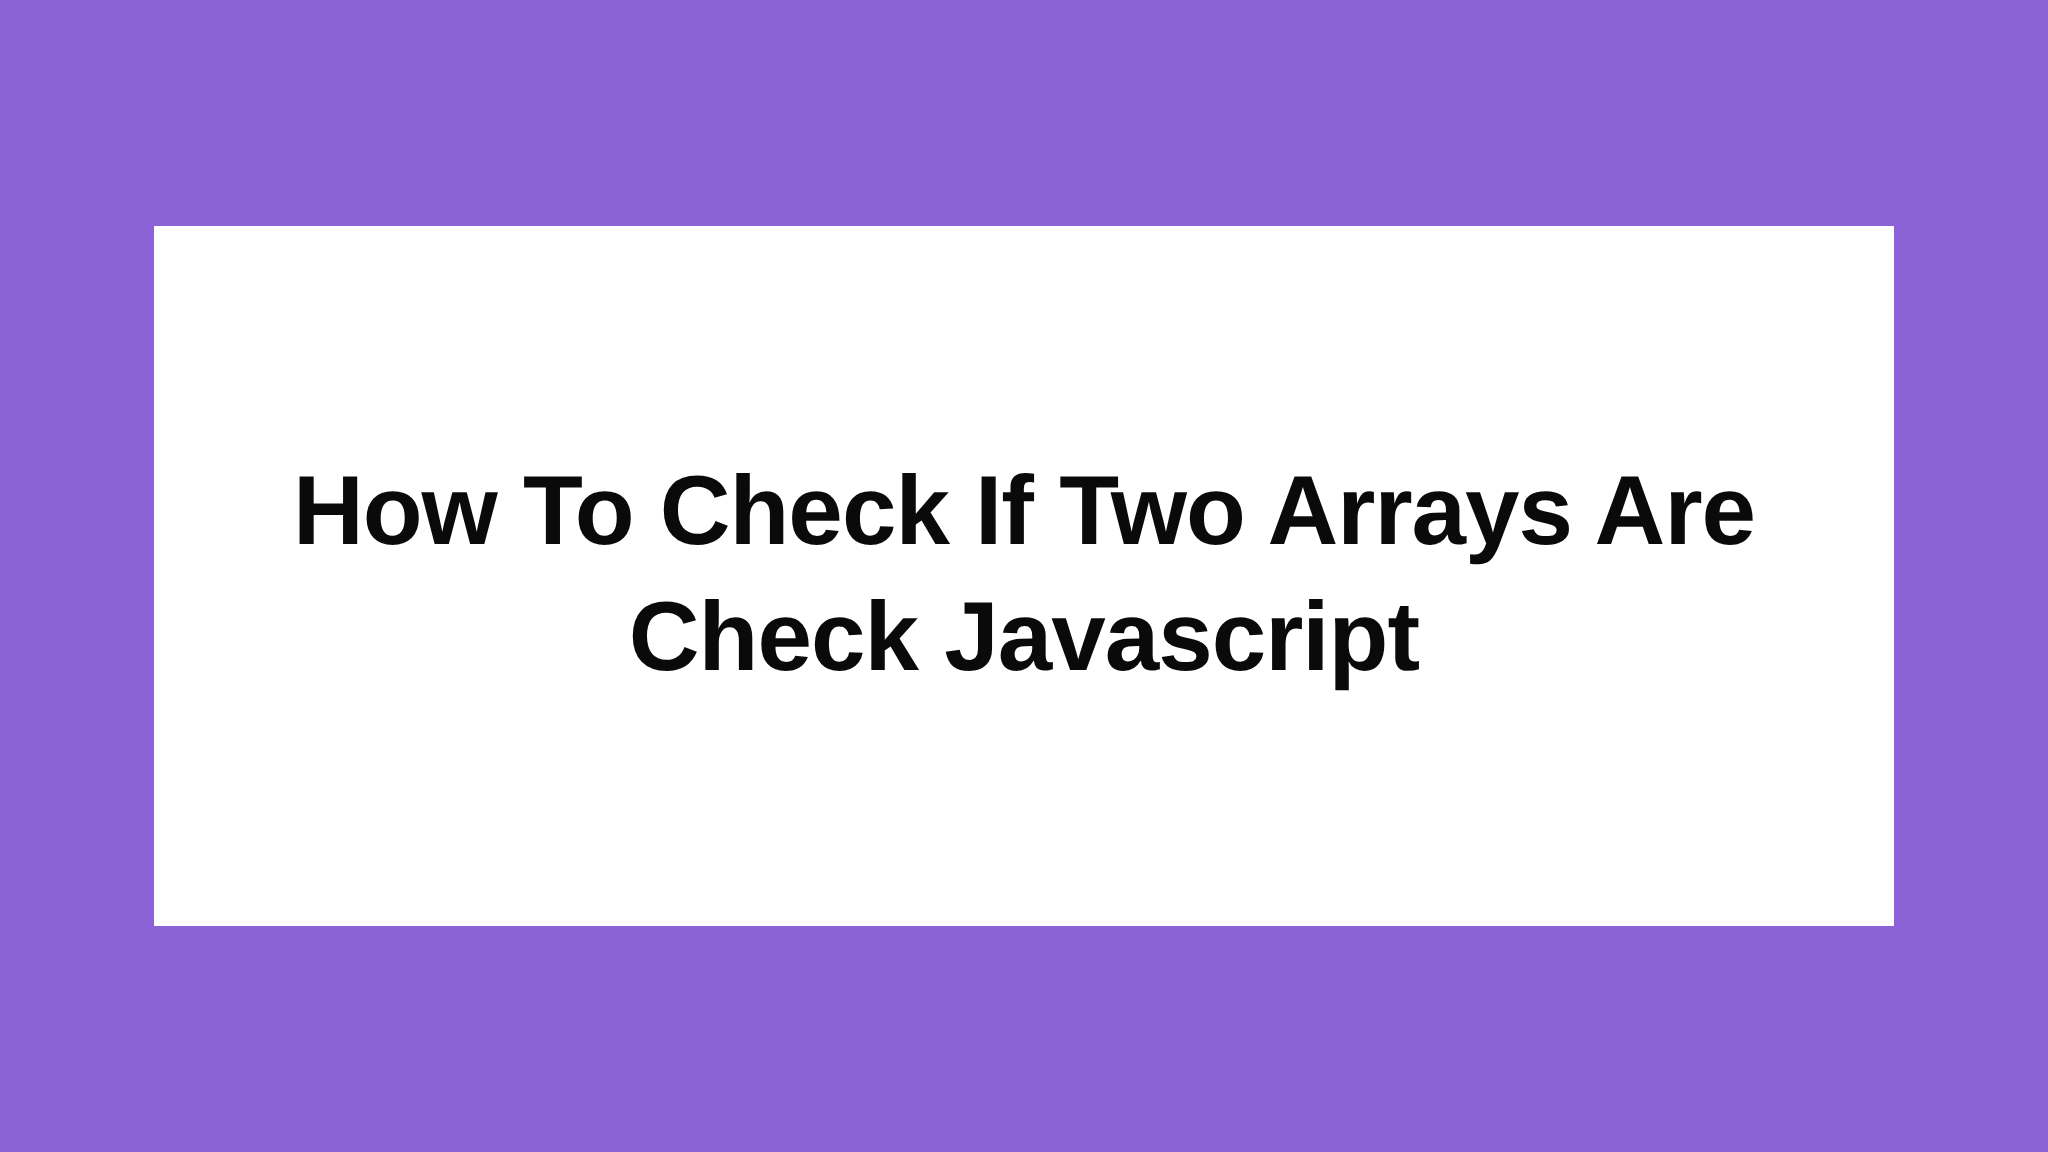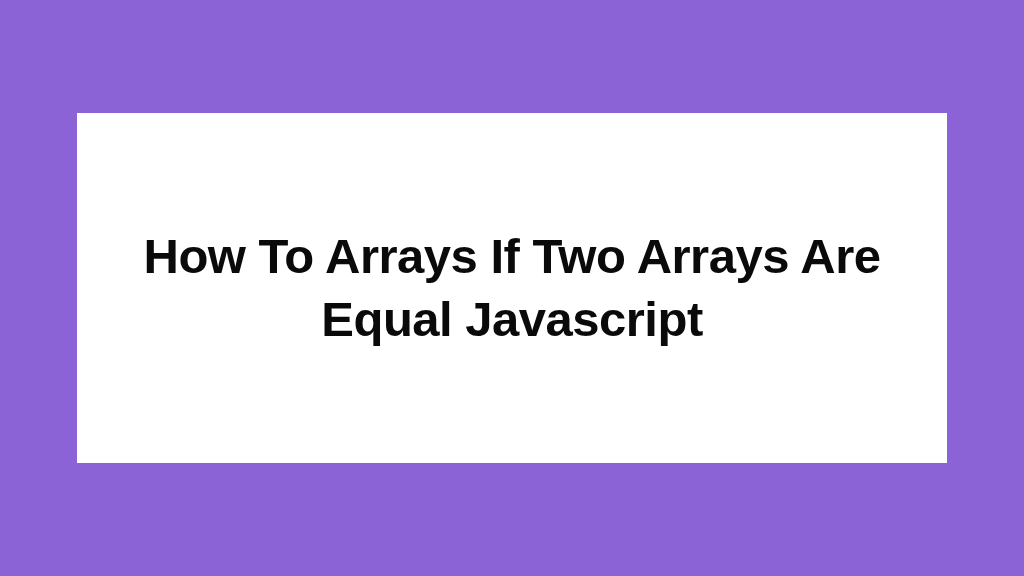--- a/index.html
+++ b/index.html
@@ -31,14 +31,14 @@
       font-weight: 900;
       text-align: center;
       line-height: 1.28;
       letter-spacing: -0.5px;
     }
   </style>
 </head>
 <body>
 
 <div class="card">
-  <h1 class="title">How To Arrays If Two Arrays Are Equal Javascript</h1>
+  <h1 class="title">How To Check If Two Arrays Are Check Javascript</h1>
 </div>
 
 </body></html>

